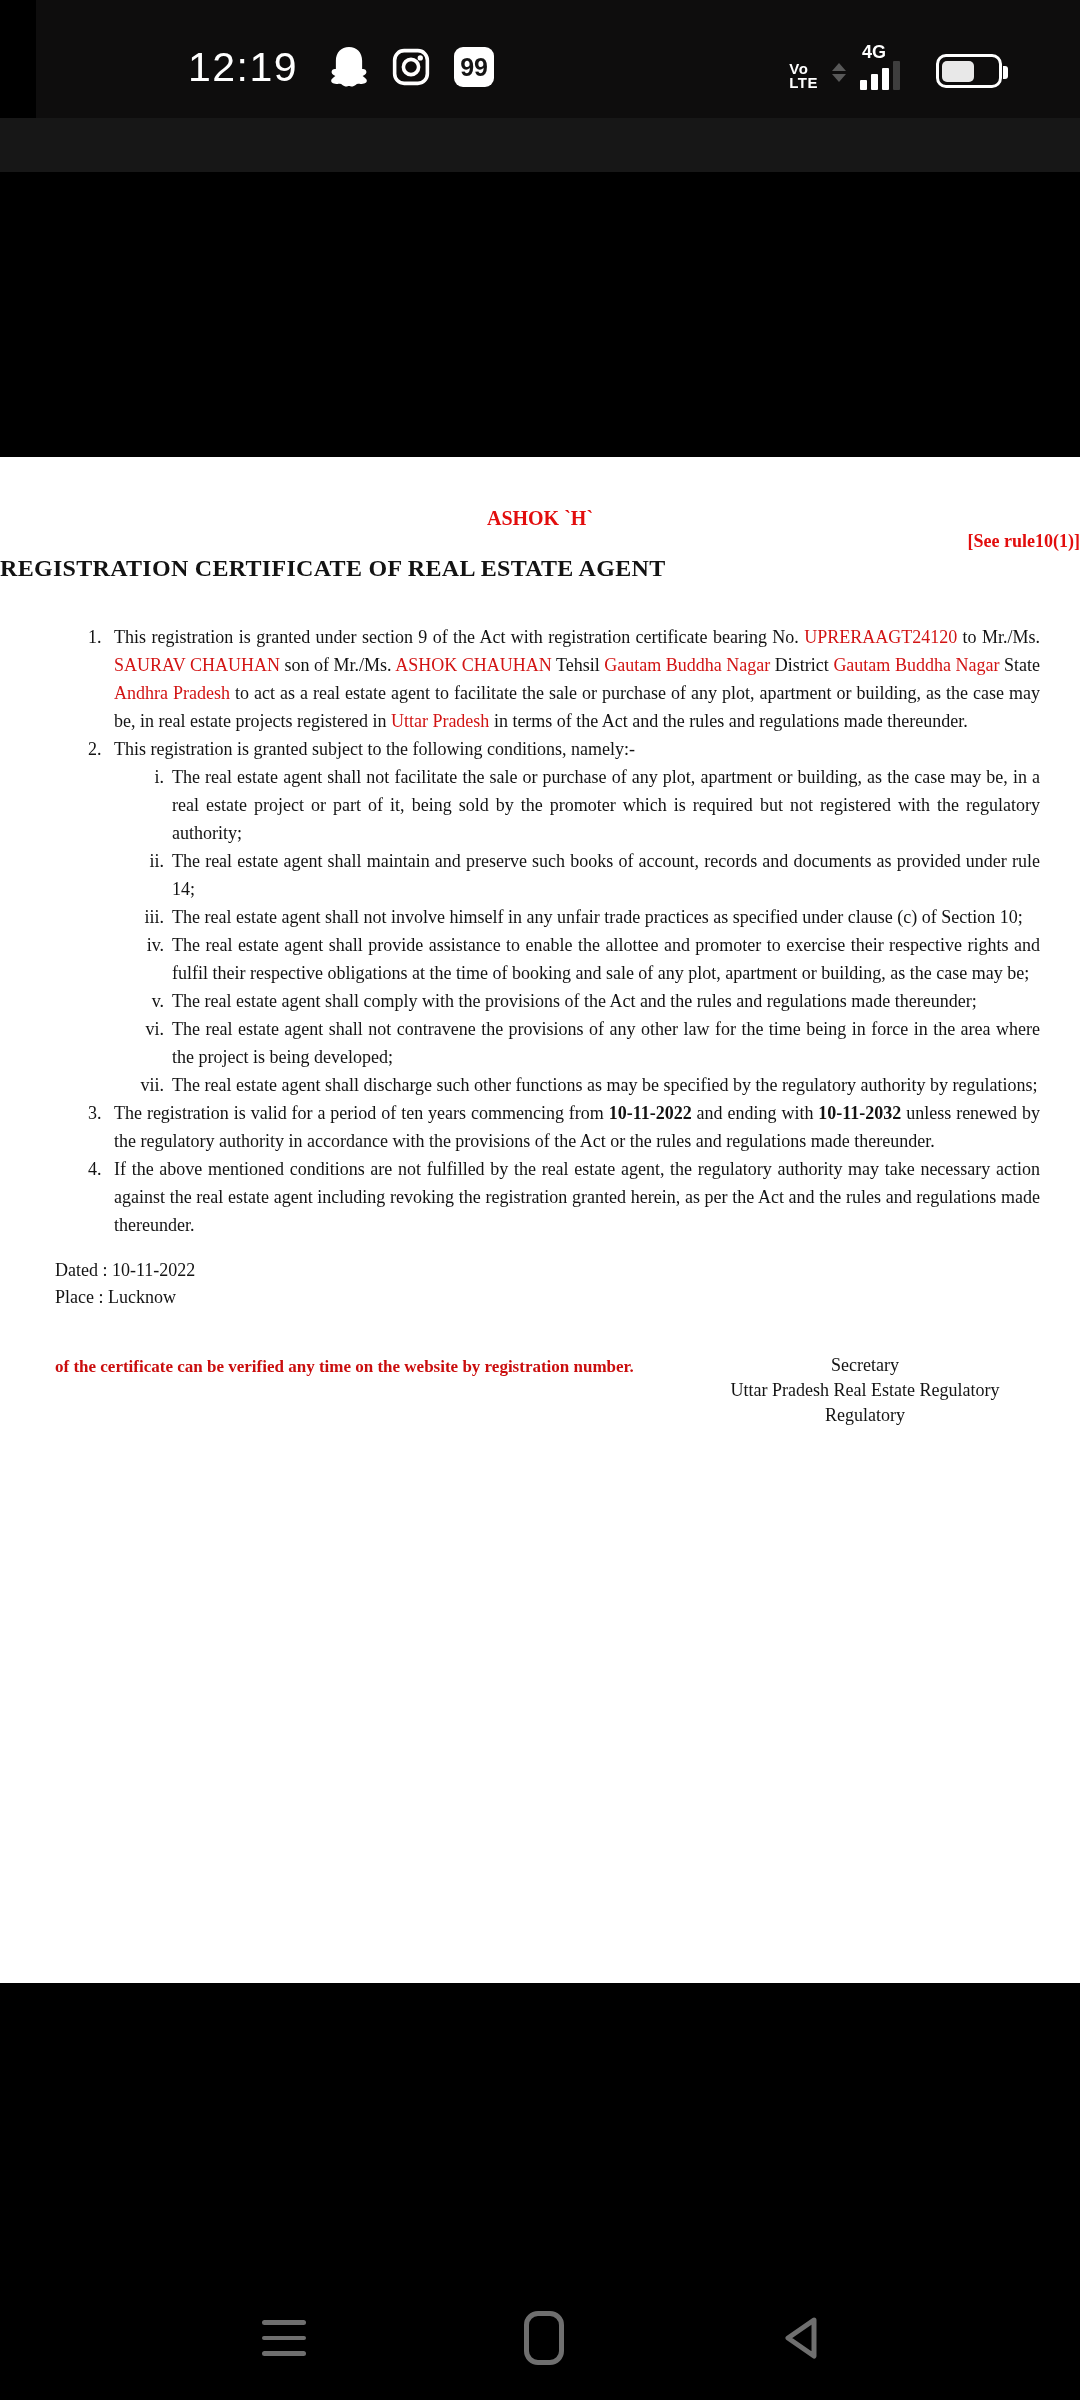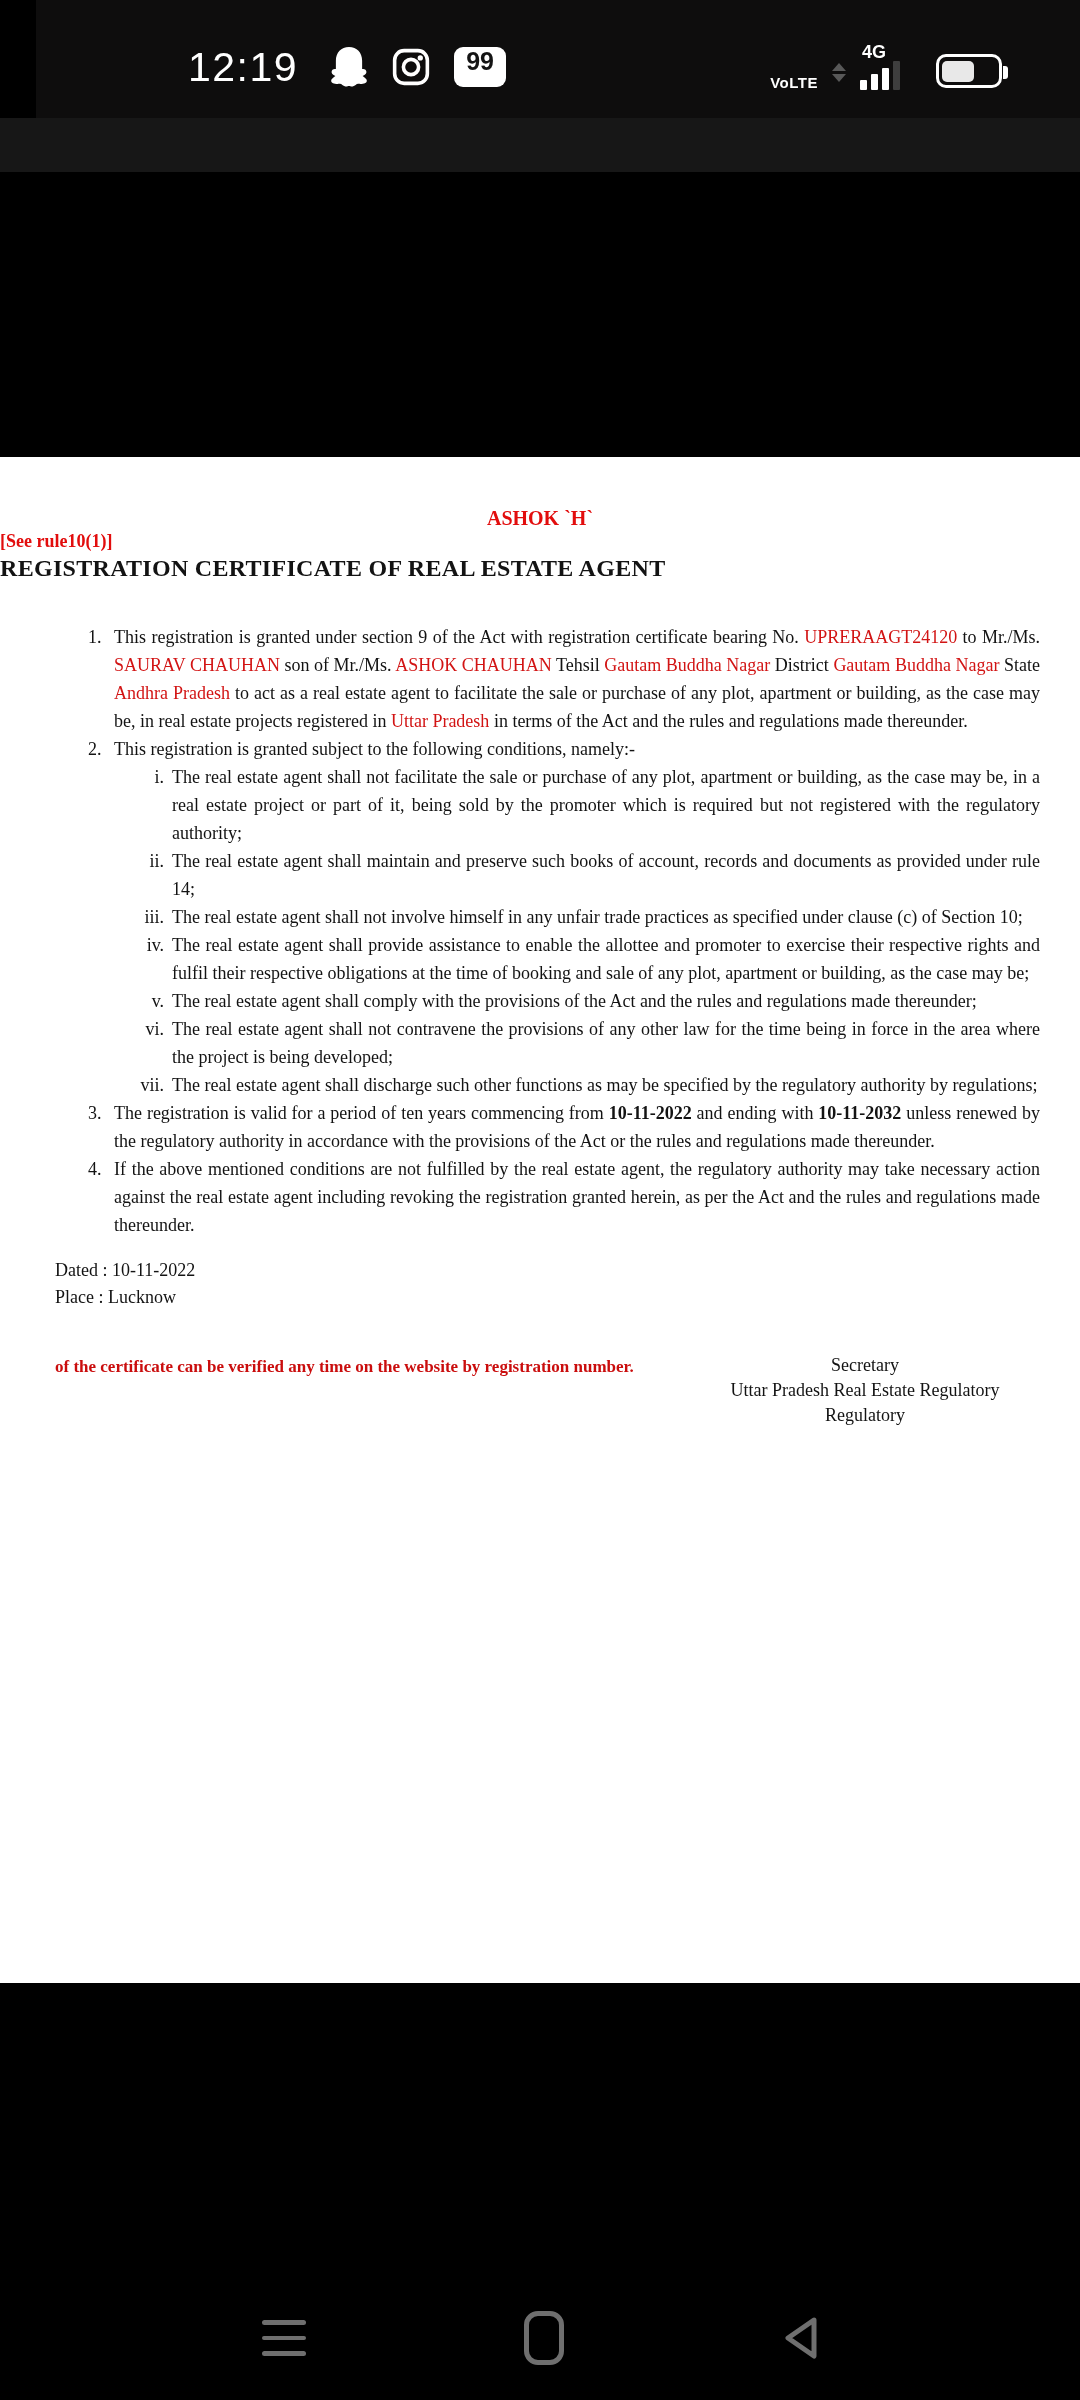--- a/index.html
+++ b/index.html
@@ -11,25 +11,25 @@
   
   .status-bar{
     height:118px;background:#0e0d0d;box-sizing:border-box;
     display:flex;align-items:center;padding:16px 78px 0 152px;
     font-family:"Liberation Sans",sans-serif;color:#fff;margin-left:36px;
   }
   .time{font-size:41px;font-weight:500;letter-spacing:1.5px;}
   .sb-icons{display:flex;align-items:center;gap:24px;margin-left:32px;}
   .ghost-svg,.insta-svg{display:block;}
   .badge99{
-    width:52px;height:40px;background:#fff;border-radius:9px;color:#141414;
-    font-weight:bold;font-size:25px;display:flex;align-items:flex-start;justify-content:center;
+    width:40px;height:40px;background:#fff;border-radius:9px;color:#141414;
+    font-weight:bold;font-size:25px;display:flex;align-items:center;justify-content:center;
   }
   .sb-right{margin-left:auto;display:flex;align-items:flex-end;gap:14px;}
-  .volte{display:flex;flex-direction:row;font-weight:bold;font-size:15px;line-height:14px;letter-spacing:0.5px;padding-bottom:2px;}
+  .volte{display:flex;flex-direction:column;font-weight:bold;font-size:15px;line-height:14px;letter-spacing:0.5px;padding-bottom:2px;}
   .updown{display:flex;flex-direction:column;gap:3px;align-self:center;margin-top:10px;}
   .tri-up{width:0;height:0;border-left:7px solid transparent;border-right:7px solid transparent;border-bottom:8px solid #585858;}
   .tri-down{width:0;height:0;border-left:7px solid transparent;border-right:7px solid transparent;border-top:8px solid #585858;}
   .net-wrap{position:relative;width:62px;height:50px;}
   .net{position:absolute;top:0;left:2px;font-size:18px;font-weight:bold;}
   .bars{position:absolute;bottom:2px;left:0;display:flex;align-items:flex-end;gap:4px;}
   .bar{width:7px;background:#fff;border-radius:1px;}
   .bar.dim{background:#3e3e3e;}
   .battery{
     width:66px;height:34px;border:3px solid #fff;border-radius:10px;
@@ -40,21 +40,21 @@
   .batt-nub{position:absolute;right:-9px;top:9px;width:5px;height:13px;background:#fff;border-radius:0 3px 3px 0;}
   
   .band-gray{height:54px;background:#171717;}
   .band-black{height:285px;background:#000;}
   
   .document{
     height:1526px;background:#fff;box-sizing:border-box;
     padding-top:50px;color:#131313;
   }
   .doc-title{text-align:center;font-weight:bold;font-size:20px;line-height:23px;color:#e20d0d;}
-  .doc-sub{text-align:left;font-weight:bold;font-size:18px;line-height:23px;color:#e20d0d;}
+  .doc-sub{text-align:right;font-weight:bold;font-size:18px;line-height:23px;color:#e20d0d;}
   .doc-heading{font-weight:bold;font-size:24px;line-height:30px;margin-bottom:40px;letter-spacing:0.3px;}
   .list{margin:0 40px 0 88px;font-size:18px;line-height:28px;}
   .row{display:flex;}
   .row > .num{flex:0 0 26px;}
   .row > .txt{flex:1;text-align:justify;}
   .sub{margin-left:22px;}
   .subrow{display:flex;}
   .subrow > .num{flex:0 0 36px;text-align:right;padding-right:8px;box-sizing:border-box;}
   .subrow > .txt{flex:1;text-align:justify;}
   .red{color:#d21414;}

